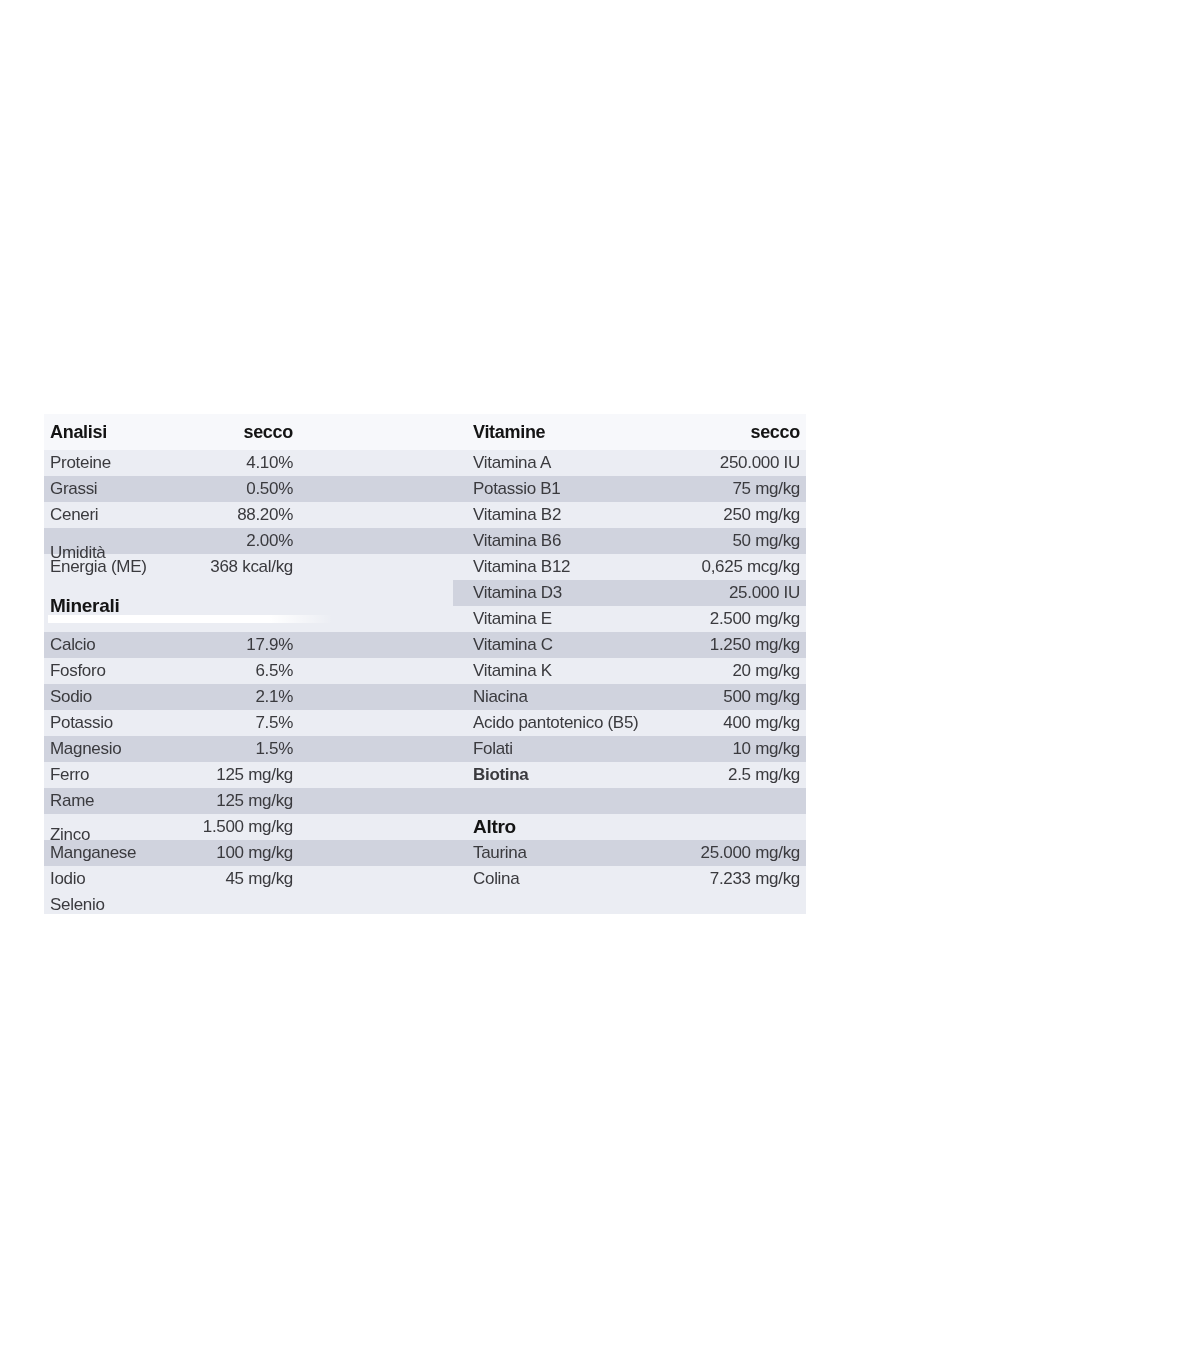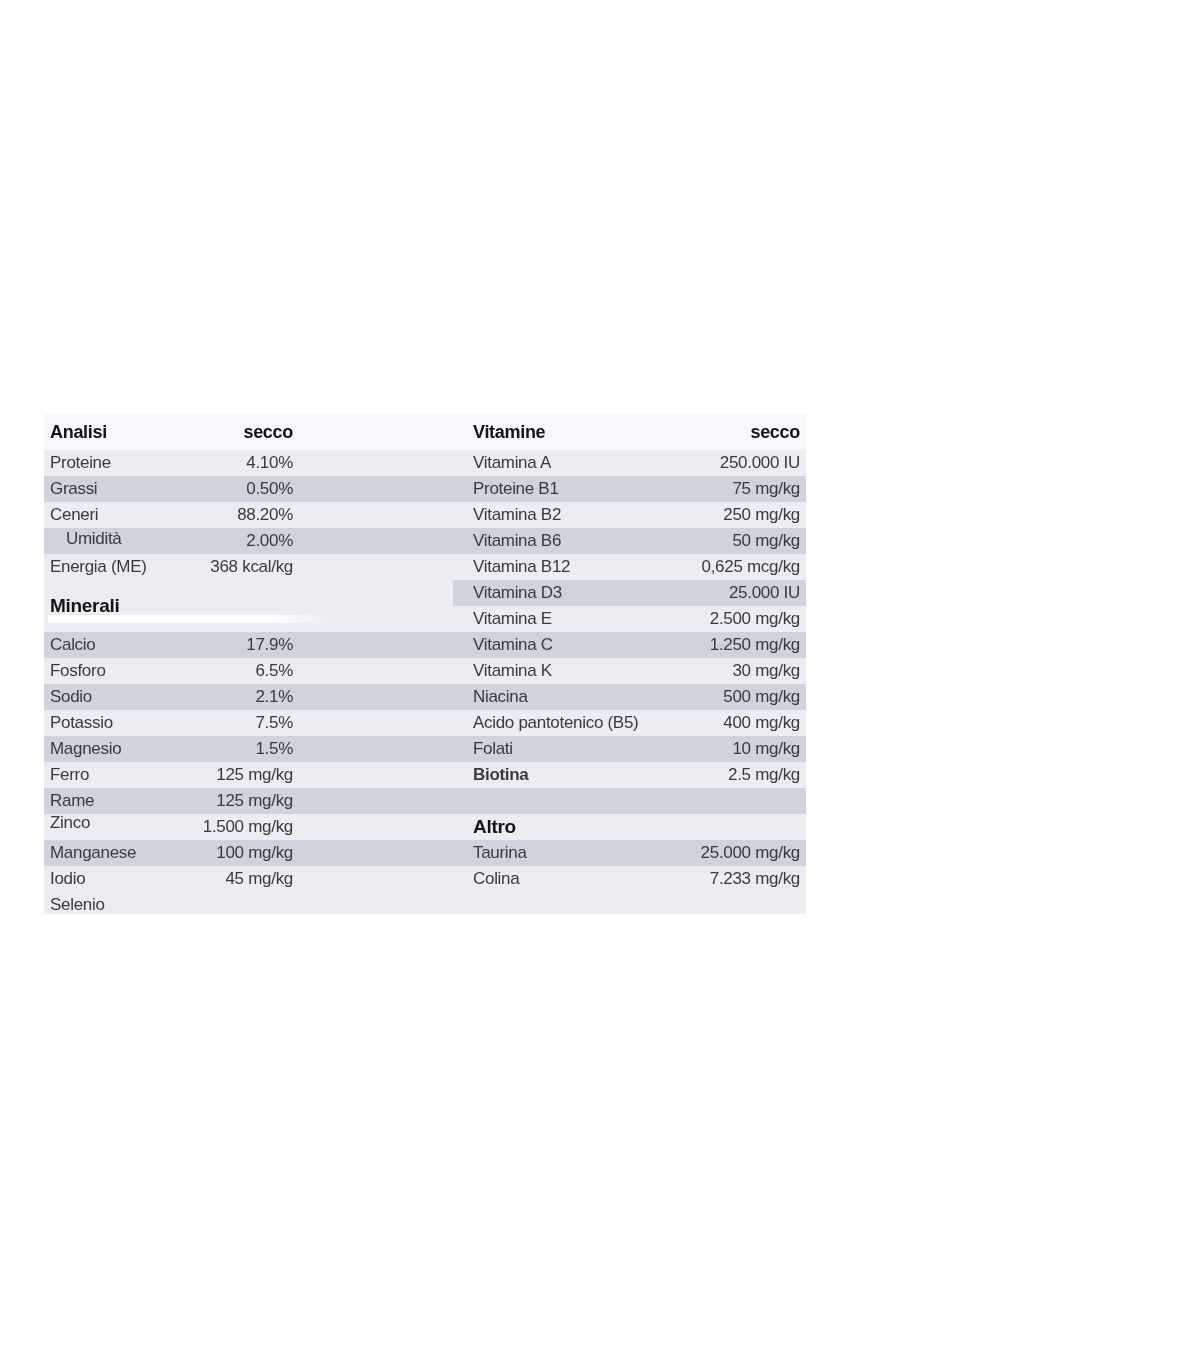--- a/index.html
+++ b/index.html
@@ -74,66 +74,66 @@
       <div class="stripe" style="top: 286px;"></div>
       <div class="stripe" style="top: 338px;"></div>
       <div class="stripe" style="top: 390px;"></div>
       <div class="stripe right-only" style="top: 130px;"></div>
       <div class="cell label-left" style="top: 0px;">Proteine</div>
       <div class="cell value-left" style="top: 0px;">4.10%</div>
       <div class="cell label-left" style="top: 26px;">Grassi</div>
       <div class="cell value-left" style="top: 26px;">0.50%</div>
       <div class="cell label-left" style="top: 52px;">Ceneri</div>
       <div class="cell value-left" style="top: 52px;">88.20%</div>
-      <div class="cell label-left" style="top: 76px; margin-left: 16px;">Umidità</div>
+      <div class="cell label-left" style="top: 90px;">Umidità</div>
       <div class="cell value-left" style="top: 78px;">2.00%</div>
       <div class="cell label-left" style="top: 104px;">Energia (ME)</div>
       <div class="cell value-left" style="top: 104px;">368 kcal/kg</div>
       <div class="section" style="top: 130px; height: 52px; line-height: 52px; left: 6px;">Minerali</div>
       <div class="underline-bar" style="top: 165px;"></div>
       <div class="cell label-left" style="top: 182px;">Calcio</div>
       <div class="cell value-left" style="top: 182px;">17.9%</div>
       <div class="cell label-left" style="top: 208px;">Fosforo</div>
       <div class="cell value-left" style="top: 208px;">6.5%</div>
       <div class="cell label-left" style="top: 234px;">Sodio</div>
       <div class="cell value-left" style="top: 234px;">2.1%</div>
       <div class="cell label-left" style="top: 260px;">Potassio</div>
       <div class="cell value-left" style="top: 260px;">7.5%</div>
       <div class="cell label-left" style="top: 286px;">Magnesio</div>
       <div class="cell value-left" style="top: 286px;">1.5%</div>
       <div class="cell label-left" style="top: 312px;">Ferro</div>
       <div class="cell value-left" style="top: 312px;">125 mg/kg</div>
       <div class="cell label-left" style="top: 338px;">Rame</div>
       <div class="cell value-left" style="top: 338px;">125 mg/kg</div>
-      <div class="cell label-left" style="top: 360px; text-align: center;">Zinco</div>
+      <div class="cell label-left" style="top: 372px; text-align: center;">Zinco</div>
       <div class="cell value-left" style="top: 364px;">1.500 mg/kg</div>
       <div class="cell label-left" style="top: 390px;">Manganese</div>
       <div class="cell value-left" style="top: 390px;">100 mg/kg</div>
       <div class="cell label-left" style="top: 416px;">Iodio</div>
       <div class="cell value-left" style="top: 416px;">45 mg/kg</div>
       <div class="cell label-left" style="top: 442px;">Selenio</div>
       <div class="cell value-left" style="top: 464px;">2.50 mg/kg</div>
       <div class="cell label-right" style="top: 0px;">Vitamina A</div>
       <div class="cell value-right" style="top: 0px; margin-left: 41px;">250.000 IU</div>
-      <div class="cell label-right" style="top: 26px;">Proteine B1</div>
+      <div class="cell label-right" style="top: 26px;">Potassio B1</div>
       <div class="cell value-right" style="top: 26px; text-align: right;">75 mg/kg</div>
       <div class="cell label-right" style="top: 52px;">Vitamina B2</div>
       <div class="cell value-right" style="top: 52px;">250 mg/kg</div>
       <div class="cell label-right" style="top: 78px;">Vitamina B6</div>
       <div class="cell value-right" style="top: 78px;">50 mg/kg</div>
       <div class="cell label-right" style="top: 104px;">Vitamina B12</div>
       <div class="cell value-right" style="top: 104px;">0,625 mcg/kg</div>
       <div class="cell label-right" style="top: 130px;">Vitamina D3</div>
       <div class="cell value-right" style="top: 130px;">25.000 IU</div>
       <div class="cell label-right" style="top: 156px;">Vitamina E</div>
       <div class="cell value-right" style="top: 156px;">2.500 mg/kg</div>
       <div class="cell label-right" style="top: 182px;">Vitamina C</div>
       <div class="cell value-right" style="top: 182px;">1.250 mg/kg</div>
       <div class="cell label-right" style="top: 208px;">Vitamina K</div>
-      <div class="cell value-right" style="top: 208px;">30 mg/kg</div>
+      <div class="cell value-right" style="top: 208px;">20 mg/kg</div>
       <div class="cell label-right" style="top: 234px;">Niacina</div>
       <div class="cell value-right" style="top: 234px;">500 mg/kg</div>
       <div class="cell label-right" style="top: 260px;">Acido pantotenico (B5)</div>
       <div class="cell value-right" style="top: 260px;">400 mg/kg</div>
       <div class="cell label-right" style="top: 286px;">Folati</div>
       <div class="cell value-right" style="top: 286px;">10 mg/kg</div>
       <div class="cell label-right" style="top: 312px; font-weight: bold;">Biotina</div>
       <div class="cell value-right" style="top: 312px;">2.5 mg/kg</div>
       <div class="section" style="top: 364px; height: 26px; line-height: 26px; left: 429px;">Altro</div>
       <div class="cell label-right" style="top: 390px;">Taurina</div>

